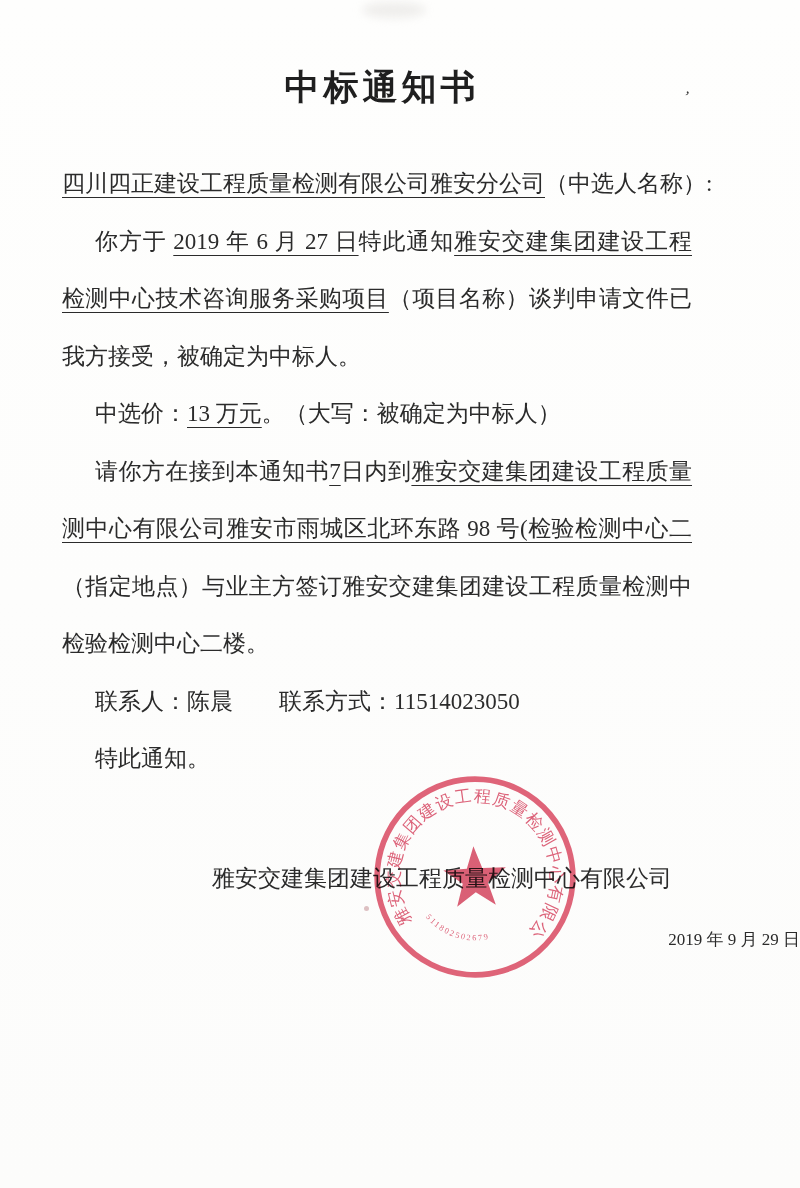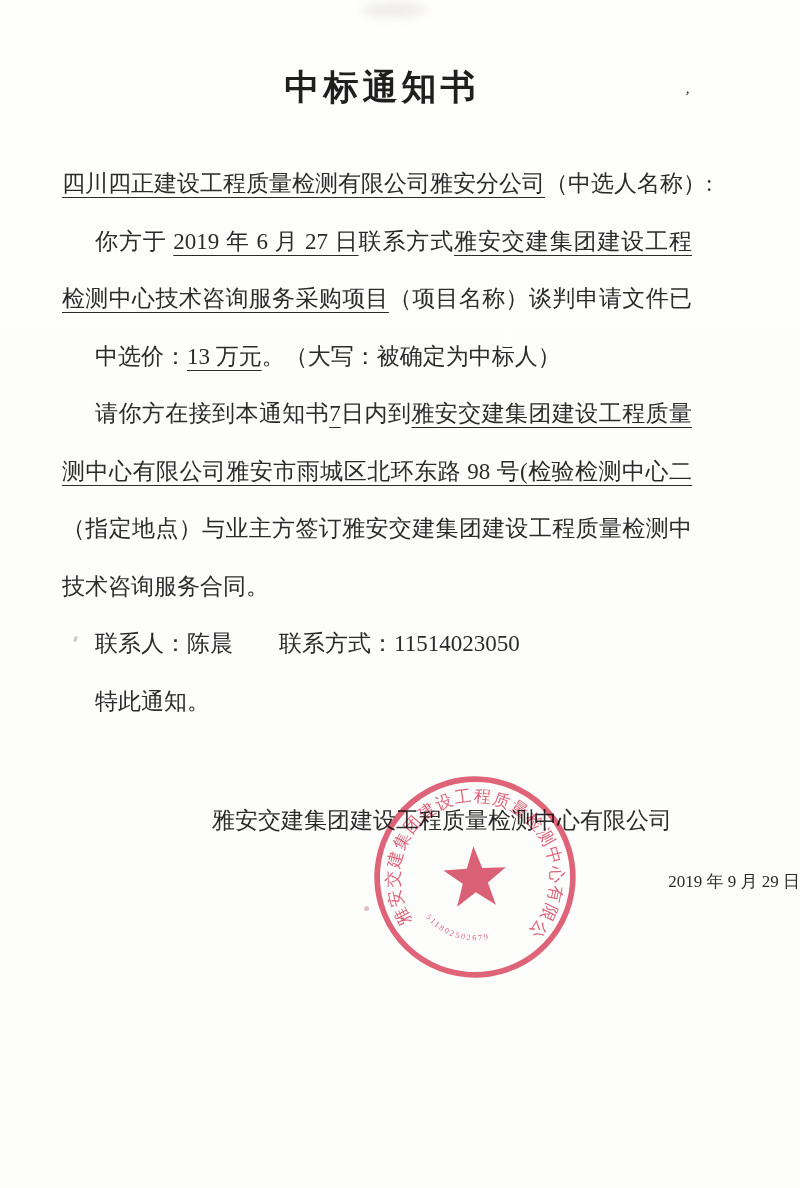--- a/index.html
+++ b/index.html
@@ -88,34 +88,35 @@
   <div class="artifact-apostrophe">’</div>
   <div class="dot-left"></div>
   <div class="dot-mid"></div>
 
   <h1 class="title">中标通知书</h1>
 
   <div class="body-text">
 
     <p class="line"><span class="u">四川四正建设工程质量检测有限公司雅安分公司</span><span>（中选人名称）:</span></p>
 
-    <p class="line line--just indent"><span>你方于 </span><span class="u">2019 年 6 月 27 日</span><span>联系方式</span><span class="u">雅安交建集团建设工程质量</span></p>
+    <p class="line line--just indent"><span>你方于 </span><span class="u">2019 年 6 月 27 日</span><span>特此通知</span><span class="u">雅安交建集团建设工程质量</span></p>
 
     <p class="line line--just"><span class="u">检测中心技术咨询服务采购项目</span><span>（项目名称）谈判申请文件已被</span></p>
 
+    <p class="line"><span>我方接受，被确定为中标人。</span></p>
 
     <p class="line indent"><span>中选价：</span><span class="u">13 万元</span><span>。（大写：被确定为中标人）</span></p>
 
     <p class="line line--just indent"><span>请你方在接到本通知书</span><span class="u">7</span><span>日内到</span><span class="u">雅安交建集团建设工程质量检</span></p>
 
     <p class="line line--just"><span class="u">测中心有限公司雅安市雨城区北环东路 98 号(检验检测中心二楼)</span></p>
 
     <p class="line line--just"><span>（指定地点）与业主方签订雅安交建集团建设工程质量检测中心</span></p>
 
-    <p class="line"><span>技术咨询服务合同。</span></p>
+    <p class="line"><span>检验检测中心二楼。</span></p>
 
     <p class="line indent"><span>联系人：陈晨</span><span class="spacer"></span><span>联系方式：11514023050</span></p>
 
     <p class="line indent"><span>特此通知。</span></p>
 
   </div>
 
   <div class="sig">
     <p class="sig-company">雅安交建集团建设工程质量检测中心有限公司</p>
     <p class="sig-date">2019 年 9 月 29 日</p>

